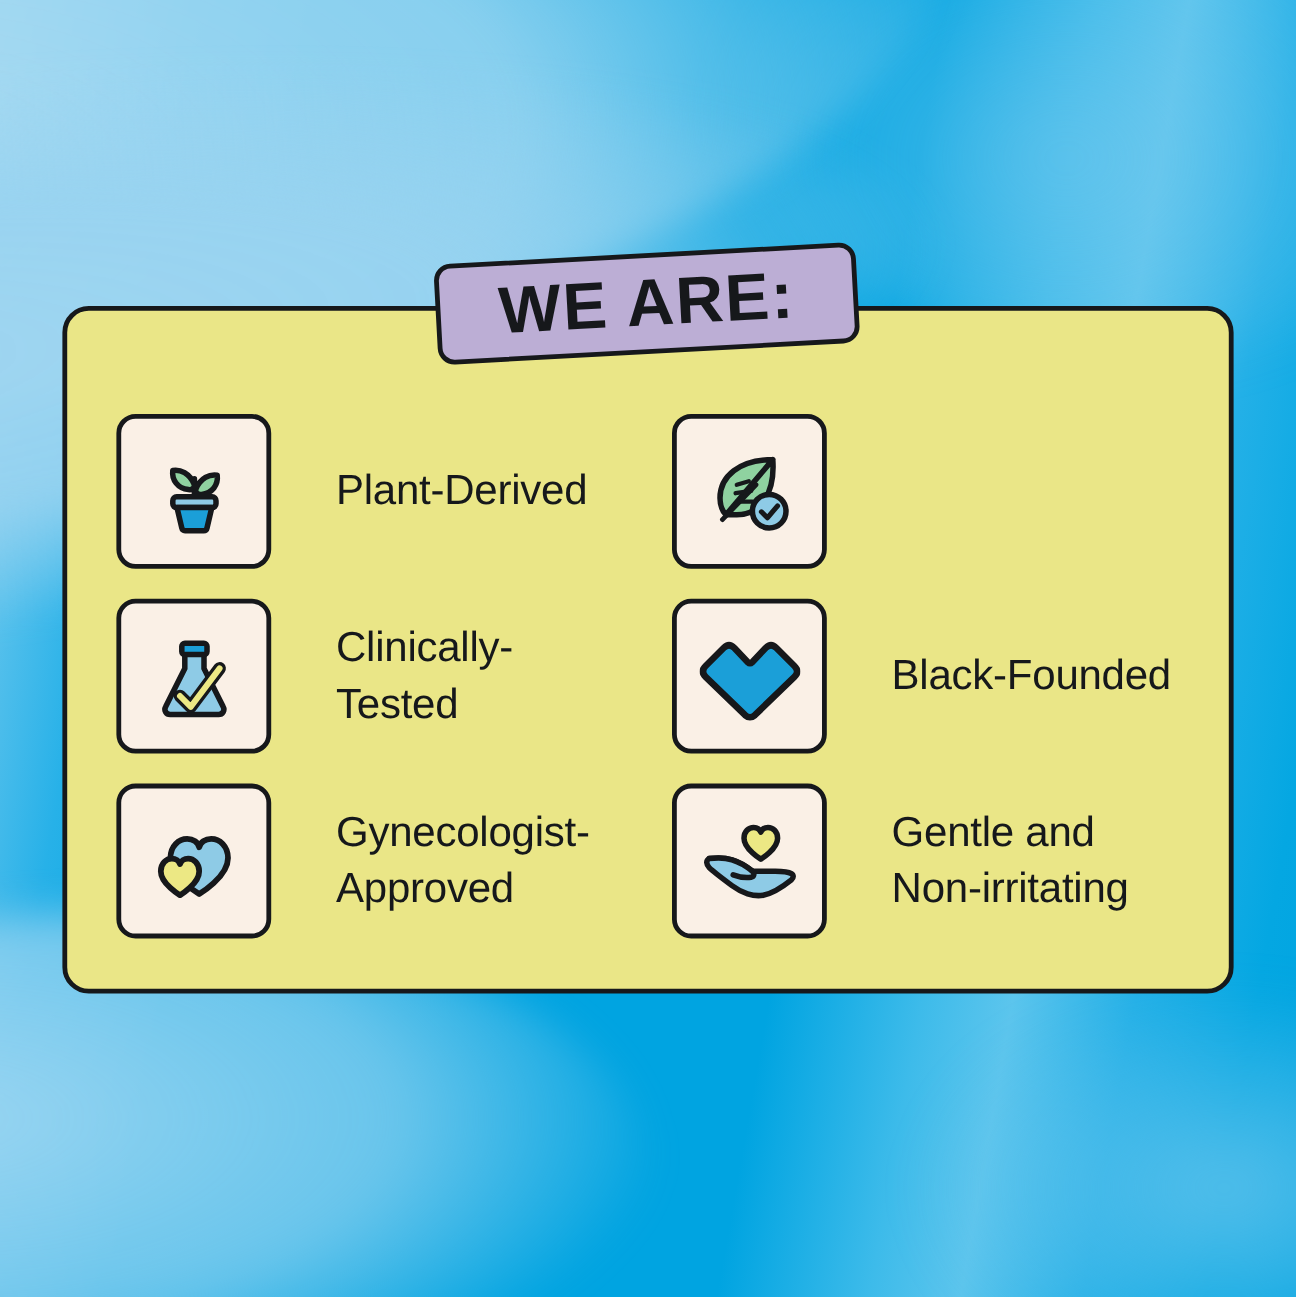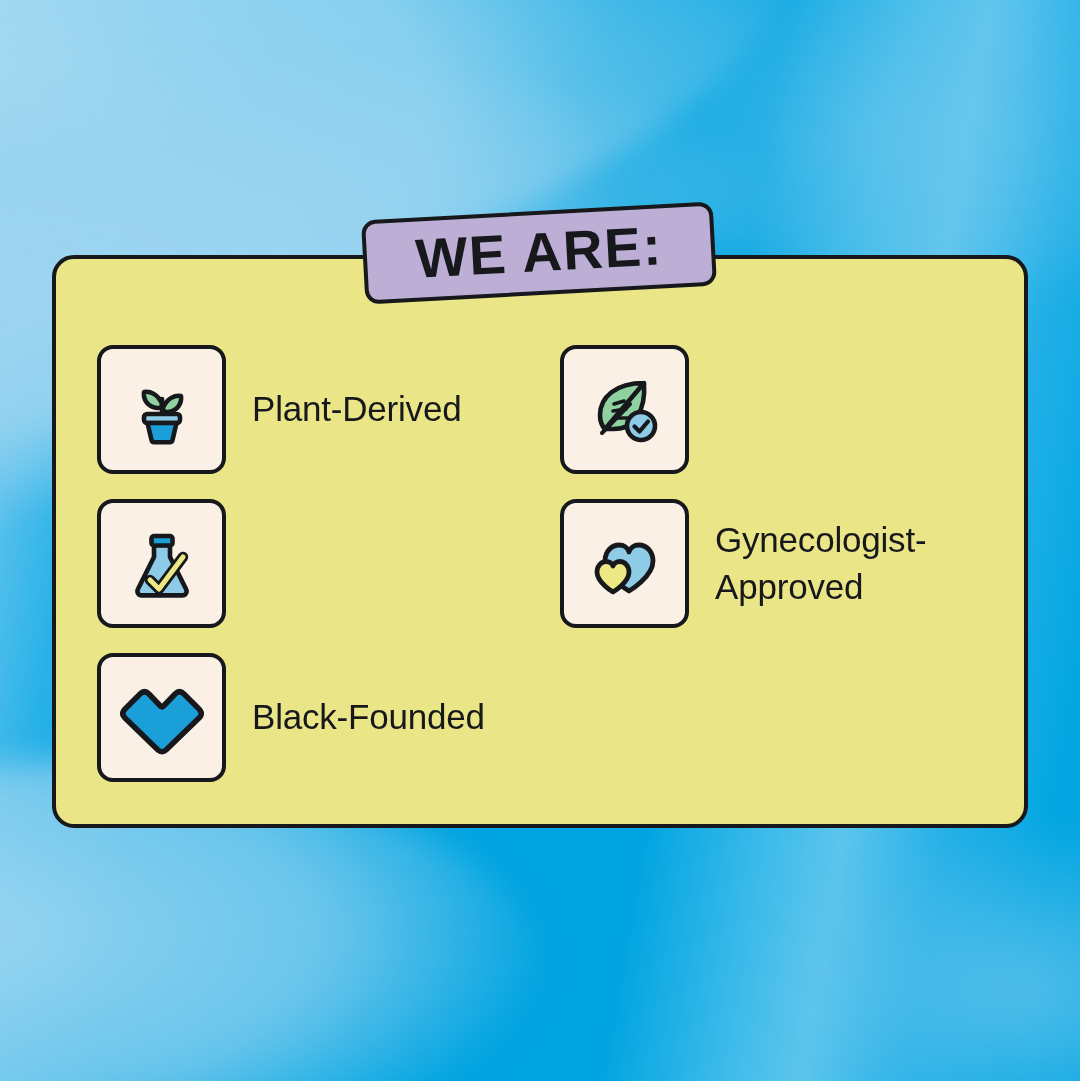--- a/index.html
+++ b/index.html
@@ -154,20 +154,21 @@
     align-items: center;
     justify-content: center;
   }
   .tile svg { display: block; }
   .feature-label {
     font-size: 35px;
     line-height: 1.32;
     color: #16181b;
     letter-spacing: -0.2px;
     white-space: pre-line;
+    margin-left: 28px;
   }
 </style>
 </head>
 <body>
 
 <div class="stage">
 
   <div class="bg-base"></div>
   <div class="bg-arc-5"></div>
   <div class="bg-arc-1"></div>
@@ -223,43 +224,61 @@
           <svg width="74" height="74" viewBox="0 0 74 74">
             <g fill="none" stroke="#16181b" stroke-width="4.6" stroke-linejoin="round" stroke-linecap="round">
               <path d="M29 18 L29 30 L13 62 C11.4 65 13.4 68.4 16.8 68.4 L57.2 68.4 C60.6 68.4 62.6 65 61 62 L45 30 L45 18 Z" fill="#8ecbe6"></path>
               <rect x="26.5" y="9" width="21" height="9.5" rx="2.6" fill="#1b9fd8"></rect>
               <path d="M25 53 L34 62 L58 30" stroke="#16181b" stroke-width="10.5"></path>
               <path d="M25 53 L34 62 L58 30" stroke="#ece884" stroke-width="5"></path>
             </g>
           </svg>
         </span>
       </div>
+      <div class="feature-label">Clinically-
+Tested</div>
+    </div>
+
+    <div class="feature">
+      <div class="tile">
+        <span>
+          <svg width="84" height="74" viewBox="0 0 84 74">
+            <path d="M20 13 L5 28 C2 31 2 34 5 37 L38 69 C40.4 71.2 43.6 71.2 46 69 L79 37 C82 34 82 31 79 28 L64 13 C61 10 58 10 55 13 L43.6 25 C42.6 26 41.4 26 40.4 25 L29 13 C26 10 23 10 20 13 Z" fill="#1b9fd8" stroke="#16181b" stroke-width="5.5" stroke-linejoin="round"></path>
+          </svg>
+        </span>
+      </div>
+      <div class="feature-label">Black-Founded</div>
     </div>
 
     <div class="feature">
       <div class="tile">
         <span>
           <svg width="84" height="70" viewBox="0 0 84 70">
             <g stroke="#16181b" stroke-width="4.8" stroke-linejoin="round" stroke-linecap="round">
               <path d="M46 62 C46 62 22 48 22 32 C22 22 29 16 36 16 C41 16 45 19 46 23 C47 19 51 16 56 16 C63 16 70 22 70 32 C70 48 46 62 46 62 Z" fill="#8ecbe6"></path>
               <path d="M30 63 C30 63 14 53.5 14 43 C14 36.5 18.6 32.5 23.2 32.5 C26.4 32.5 29.2 34.5 30 37 C30.8 34.5 33.6 32.5 36.8 32.5 C41.4 32.5 46 36.5 46 43 C46 53.5 30 63 30 63 Z" fill="#ece884"></path>
             </g>
           </svg>
         </span>
       </div>
       <div class="feature-label">Gynecologist-
 Approved</div>
     </div>
 
     <div class="feature">
       <div class="tile">
         <span>
-          <svg width="84" height="74" viewBox="0 0 84 74">
-            <path d="M20 13 L5 28 C2 31 2 34 5 37 L38 69 C40.4 71.2 43.6 71.2 46 69 L79 37 C82 34 82 31 79 28 L64 13 C61 10 58 10 55 13 L43.6 25 C42.6 26 41.4 26 40.4 25 L29 13 C26 10 23 10 20 13 Z" fill="#1b9fd8" stroke="#16181b" stroke-width="5.5" stroke-linejoin="round"></path>
-          </svg>
-        </span>
-      </div>
-      <div class="feature-label">Black-Founded</div>
-    </div>
-
+          <svg width="86" height="72" viewBox="0 0 86 72">
+            <g stroke="#16181b" stroke-width="4.6" stroke-linejoin="round" stroke-linecap="round">
+              <path d="M52 34 C52 34 38 25.5 38 16.5 C38 10.8 42 7.5 46 7.5 C48.8 7.5 51.2 9.2 52 11.5 C52.8 9.2 55.2 7.5 58 7.5 C62 7.5 66 10.8 66 16.5 C66 25.5 52 34 52 34 Z" fill="#ece884"></path>
+              <path d="M9 33.5 C9 33.5 20 32 28 34.5 C34.5 36.5 41.5 41 45 44 C47 45.7 46.5 48.6 44 49 C40 49.6 33 48.5 29 47" fill="#8ecbe6"></path>
+              <path d="M9 33.5 C9 33.5 20 32 28 34.5 C34.5 36.5 41.5 41 45 44 L64 44 C70 44 75 44.5 77.5 46 C79.5 47.2 79.5 49.6 77.5 51.2 C72 55.6 62 62.5 54 64 C46 65.5 36 62 28 56 C21 50.8 12 44 9 41 C6.6 38.6 6 35 9 33.5 Z" fill="#8ecbe6"></path>
+              <path d="M45 44 C47 45.7 46.5 48.6 44 49 C40 49.6 33 48.5 29 47" fill="none"></path>
+            </g>
+          </svg>
+        </span>
+      </div>
+      <div class="feature-label">Gentle and
+Non-irritating</div>
+    </div>
 
   </div>
 </div>
 
 </body></html>

